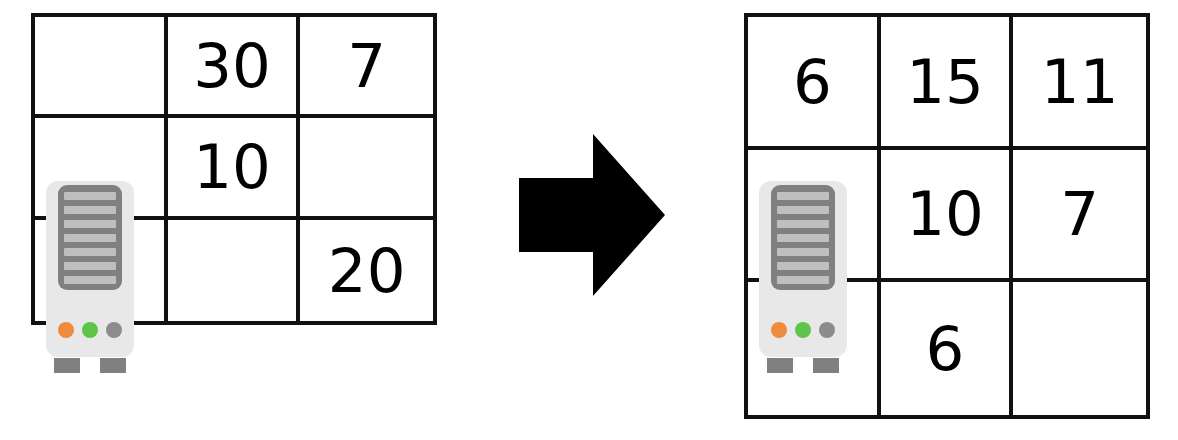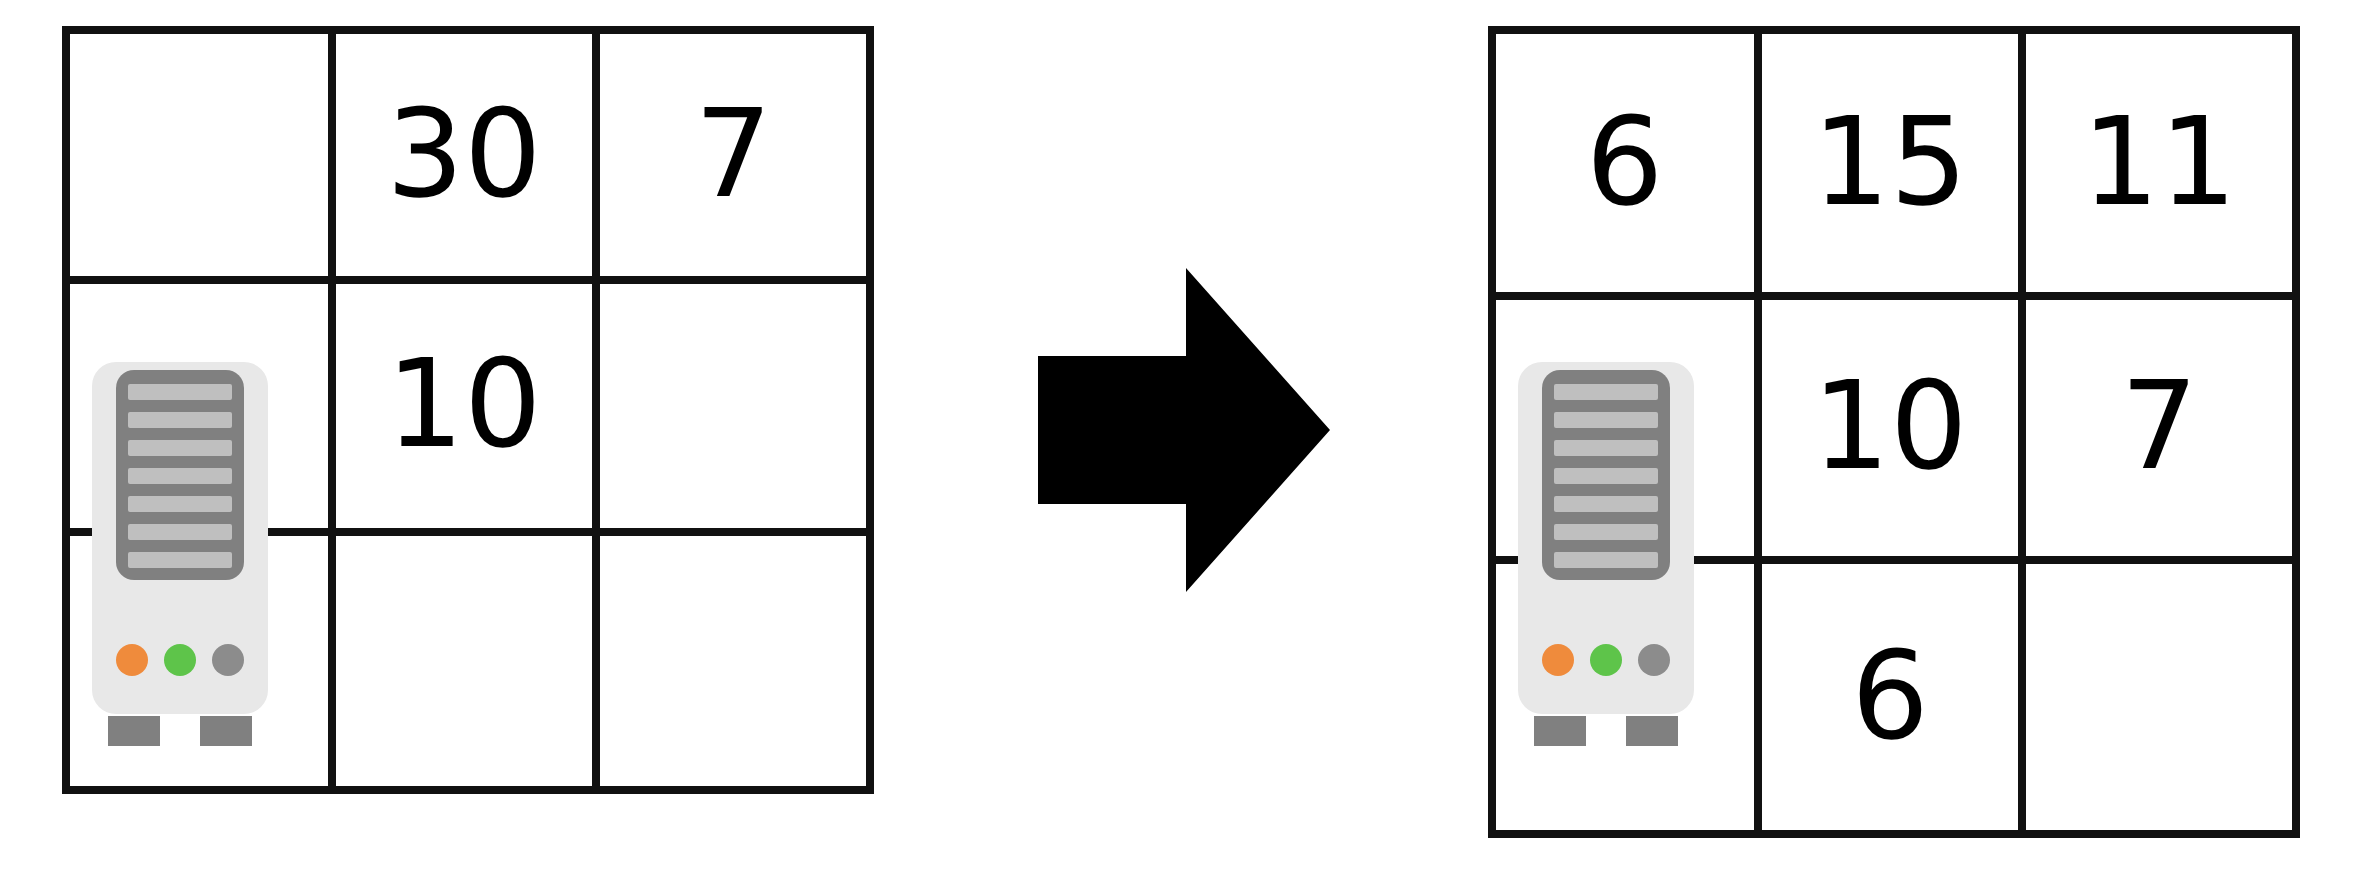--- a/index.html
+++ b/index.html
@@ -23,21 +23,21 @@
   
   .grid {
     position: absolute;
     box-sizing: border-box;
     border: 4px solid #111111;
     background: #ffffff;
     display: grid;
     grid-template-columns: repeat(3, 1fr);
     grid-template-rows: repeat(3, 1fr);
   }
-  .grid.left  { left: 31px;  top: 13px; width: 406px; height: 384px; }
+  .grid.left  { left: 31px;  top: 13px; width: 406px; height: 312px; }
   .grid.right { left: 744px; top: 13px; width: 406px; height: 406px; }
 
   .cell {
     position: relative;
     box-sizing: border-box;
     border-right: 4px solid #111111;
     border-bottom: 4px solid #111111;
     display: flex;
     align-items: center;
     justify-content: center;
@@ -101,20 +101,23 @@
     <div class="cell col-last">
       <span class="cell-value"></span>
     </div>
 
     <div class="cell row-last">
       <span class="cell-value"></span>
     </div>
     <div class="cell row-last">
       <span class="cell-value"></span>
     </div>
+    <div class="cell col-last row-last">
+      <span class="cell-value">20</span>
+    </div>
   </div>
 
   <svg class="robot left" viewBox="0 0 92 198" aria-hidden="true">
     <rect x="2" y="0" width="88" height="176" rx="12" ry="12" fill="#e8e8e8"></rect>
     <rect x="14" y="4" width="64" height="105" rx="9" ry="9" fill="#808080"></rect>
     <rect x="20" y="11" width="52" height="8" rx="1" fill="#bfbfbf"></rect>
     <rect x="20" y="25" width="52" height="8" rx="1" fill="#bfbfbf"></rect>
     <rect x="20" y="39" width="52" height="8" rx="1" fill="#bfbfbf"></rect>
     <rect x="20" y="53" width="52" height="8" rx="1" fill="#bfbfbf"></rect>
     <rect x="20" y="67" width="52" height="8" rx="1" fill="#bfbfbf"></rect>

